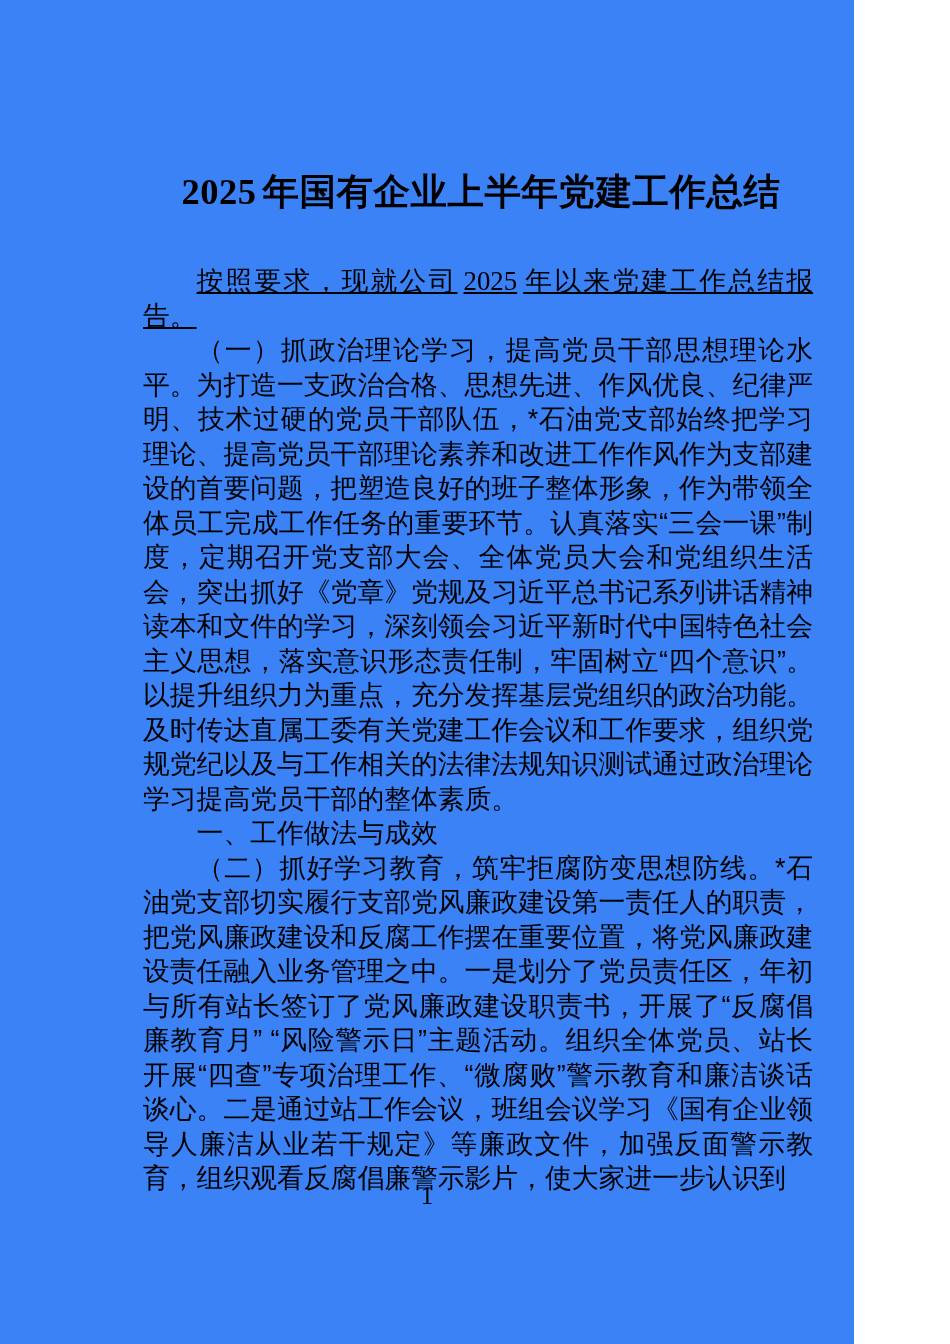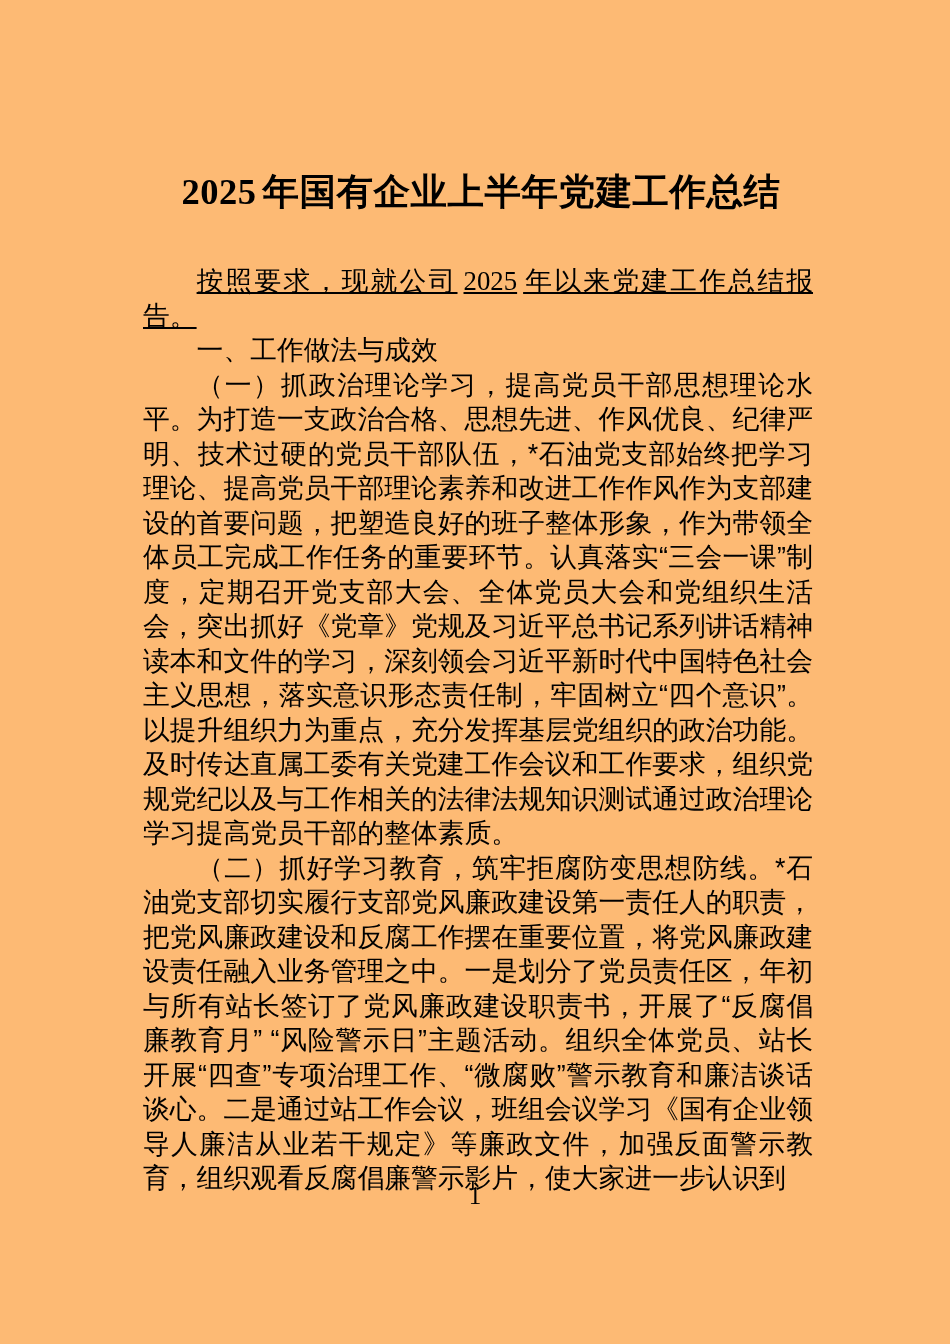--- a/index.html
+++ b/index.html
@@ -2,23 +2,23 @@
 <html><head>
 <meta charset="utf-8">
 <style>
   html, body {
     margin: 0;
     padding: 0;
     background: #ffffff;
   }
   .page {
     position: relative;
-    width: 950px;
+    width: 854px;
     height: 1344px;
-    background: #fdba74;
+    background: #3b82f6;
     color: #000000;
     font-family: "Liberation Sans", sans-serif;
     overflow: hidden;
   }
   .content {
     position: absolute;
     left: 143px;
     top: 0;
     width: 670px;
   }
@@ -60,22 +60,22 @@
 </head>
 <body>
 
 <div class="page">
   <div class="content">
 
     <h1 class="doc-title"><span class="latin">2025</span><span>年国有企业上半年党建工作总结</span></h1>
 
     <p class="para intro"><span>按照要求，现就公司</span><span class="latin">2025</span><span>年以来党建工作总结报告。</span></p>
 
+    <p class="para">（一）抓政治理论学习，提高党员干部思想理论水平。为打造一支政治合格、思想先进、作风优良、纪律严明、技术过硬的党员干部队伍，*石油党支部始终把学习理论、提高党员干部理论素养和改进工作作风作为支部建设的首要问题，把塑造良好的班子整体形象，作为带领全体员工完成工作任务的重要环节。认真落实“三会一课”制度，定期召开党支部大会、全体党员大会和党组织生活会，突出抓好《党章》党规及习近平总书记系列讲话精神读本和文件的学习，深刻领会习近平新时代中国特色社会主义思想，落实意识形态责任制，牢固树立“四个意识”。以提升组织力为重点，充分发挥基层党组织的政治功能。及时传达直属工委有关党建工作会议和工作要求，组织党规党纪以及与工作相关的法律法规知识测试通过政治理论学习提高党员干部的整体素质。</p>
+
     <p class="para heading">一、工作做法与成效</p>
-
-    <p class="para">（一）抓政治理论学习，提高党员干部思想理论水平。为打造一支政治合格、思想先进、作风优良、纪律严明、技术过硬的党员干部队伍，*石油党支部始终把学习理论、提高党员干部理论素养和改进工作作风作为支部建设的首要问题，把塑造良好的班子整体形象，作为带领全体员工完成工作任务的重要环节。认真落实“三会一课”制度，定期召开党支部大会、全体党员大会和党组织生活会，突出抓好《党章》党规及习近平总书记系列讲话精神读本和文件的学习，深刻领会习近平新时代中国特色社会主义思想，落实意识形态责任制，牢固树立“四个意识”。以提升组织力为重点，充分发挥基层党组织的政治功能。及时传达直属工委有关党建工作会议和工作要求，组织党规党纪以及与工作相关的法律法规知识测试通过政治理论学习提高党员干部的整体素质。</p>
 
     <p class="para">（二）抓好学习教育，筑牢拒腐防变思想防线。*石油党支部切实履行支部党风廉政建设第一责任人的职责，把党风廉政建设和反腐工作摆在重要位置，将党风廉政建设责任融入业务管理之中。一是划分了党员责任区，年初与所有站长签订了党风廉政建设职责书，开展了“反腐倡廉教育月” “风险警示日”主题活动。组织全体党员、站长开展“四查”专项治理工作、“微腐败”警示教育和廉洁谈话谈心。二是通过站工作会议，班组会议学习《国有企业领导人廉洁从业若干规定》等廉政文件，加强反面警示教育，组织观看反腐倡廉警示影片，使大家进一步认识到</p>
 
   </div>
 
   <div class="page-number">1</div>
 </div>
 
 </body></html>

